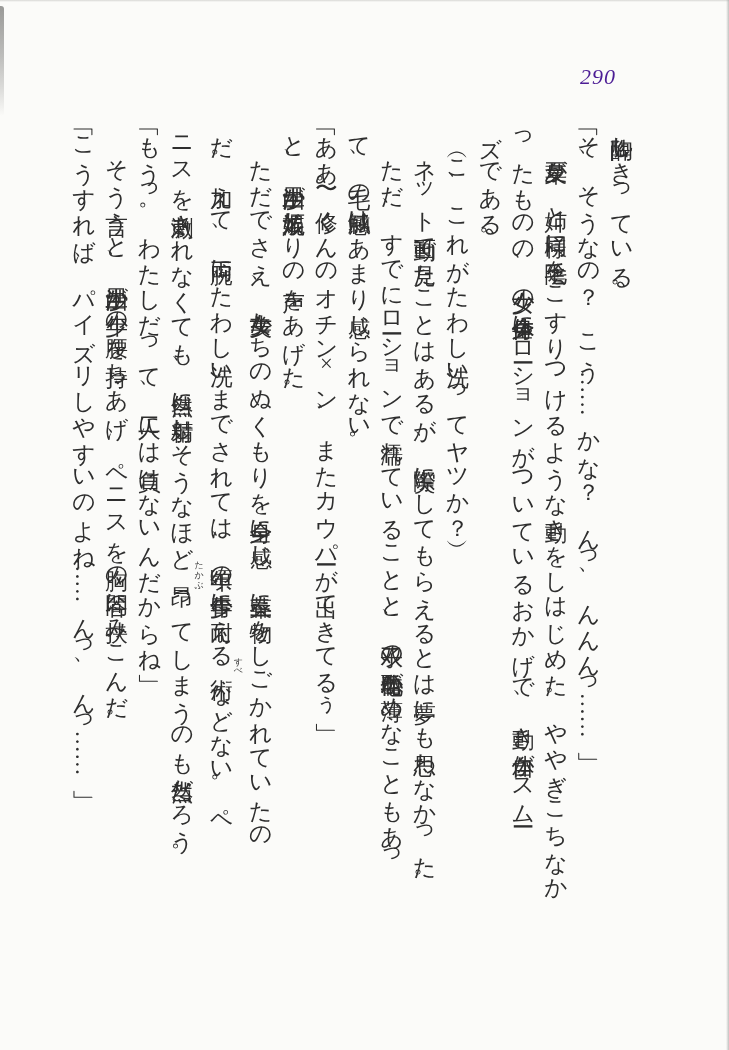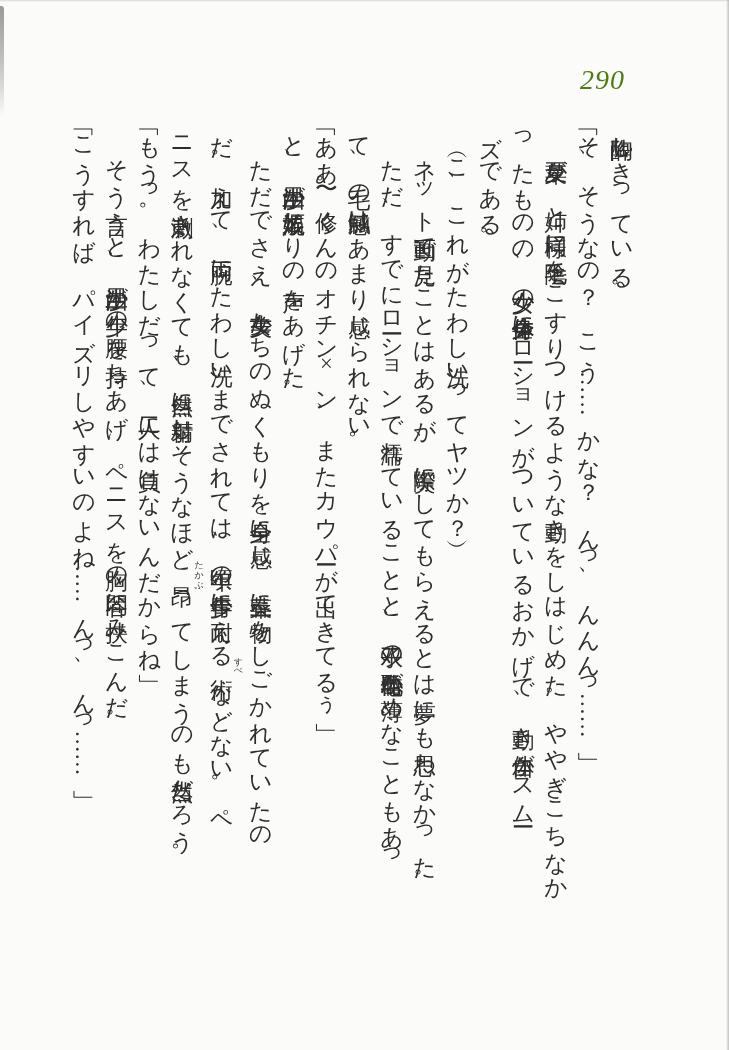--- a/index.html
+++ b/index.html
@@ -38,23 +38,23 @@
     background: linear-gradient(to bottom, #4a4a48, #8a8a88 45%, #c2c2c0 75%, rgba(194,194,192,0));
     border-radius: 0 3px 3px 0;
     opacity: .55;
   }
   .page-number {
     position: absolute;
     left: 580px;
     top: 64px;
     font-family: "Liberation Serif", "DejaVu Serif", serif;
     font-style: italic;
-    font-size: 28px;
+    font-size: 22px;
     letter-spacing: 1px;
-    color: #4d7c0f;
+    color: #4c1d95;
   }
   .text-block {
     position: absolute;
     top: 121px;
     right: 92px;
     width: 558px;
     height: 864px;
     writing-mode: vertical-rl;
     text-orientation: mixed;
     font-size: 22.7px;

